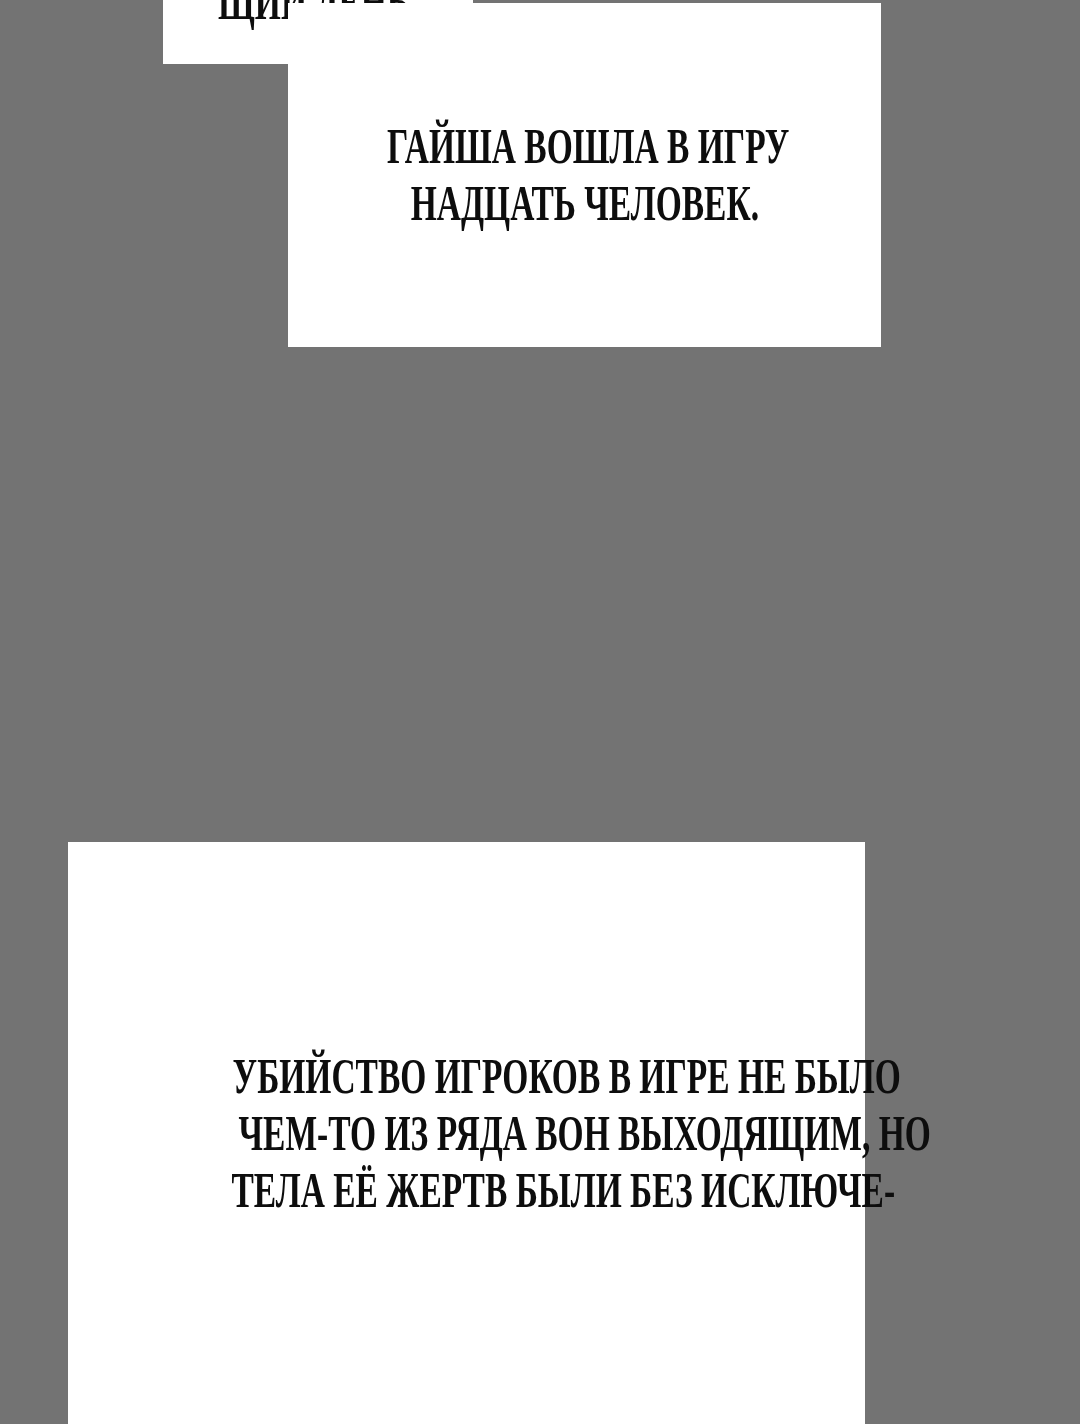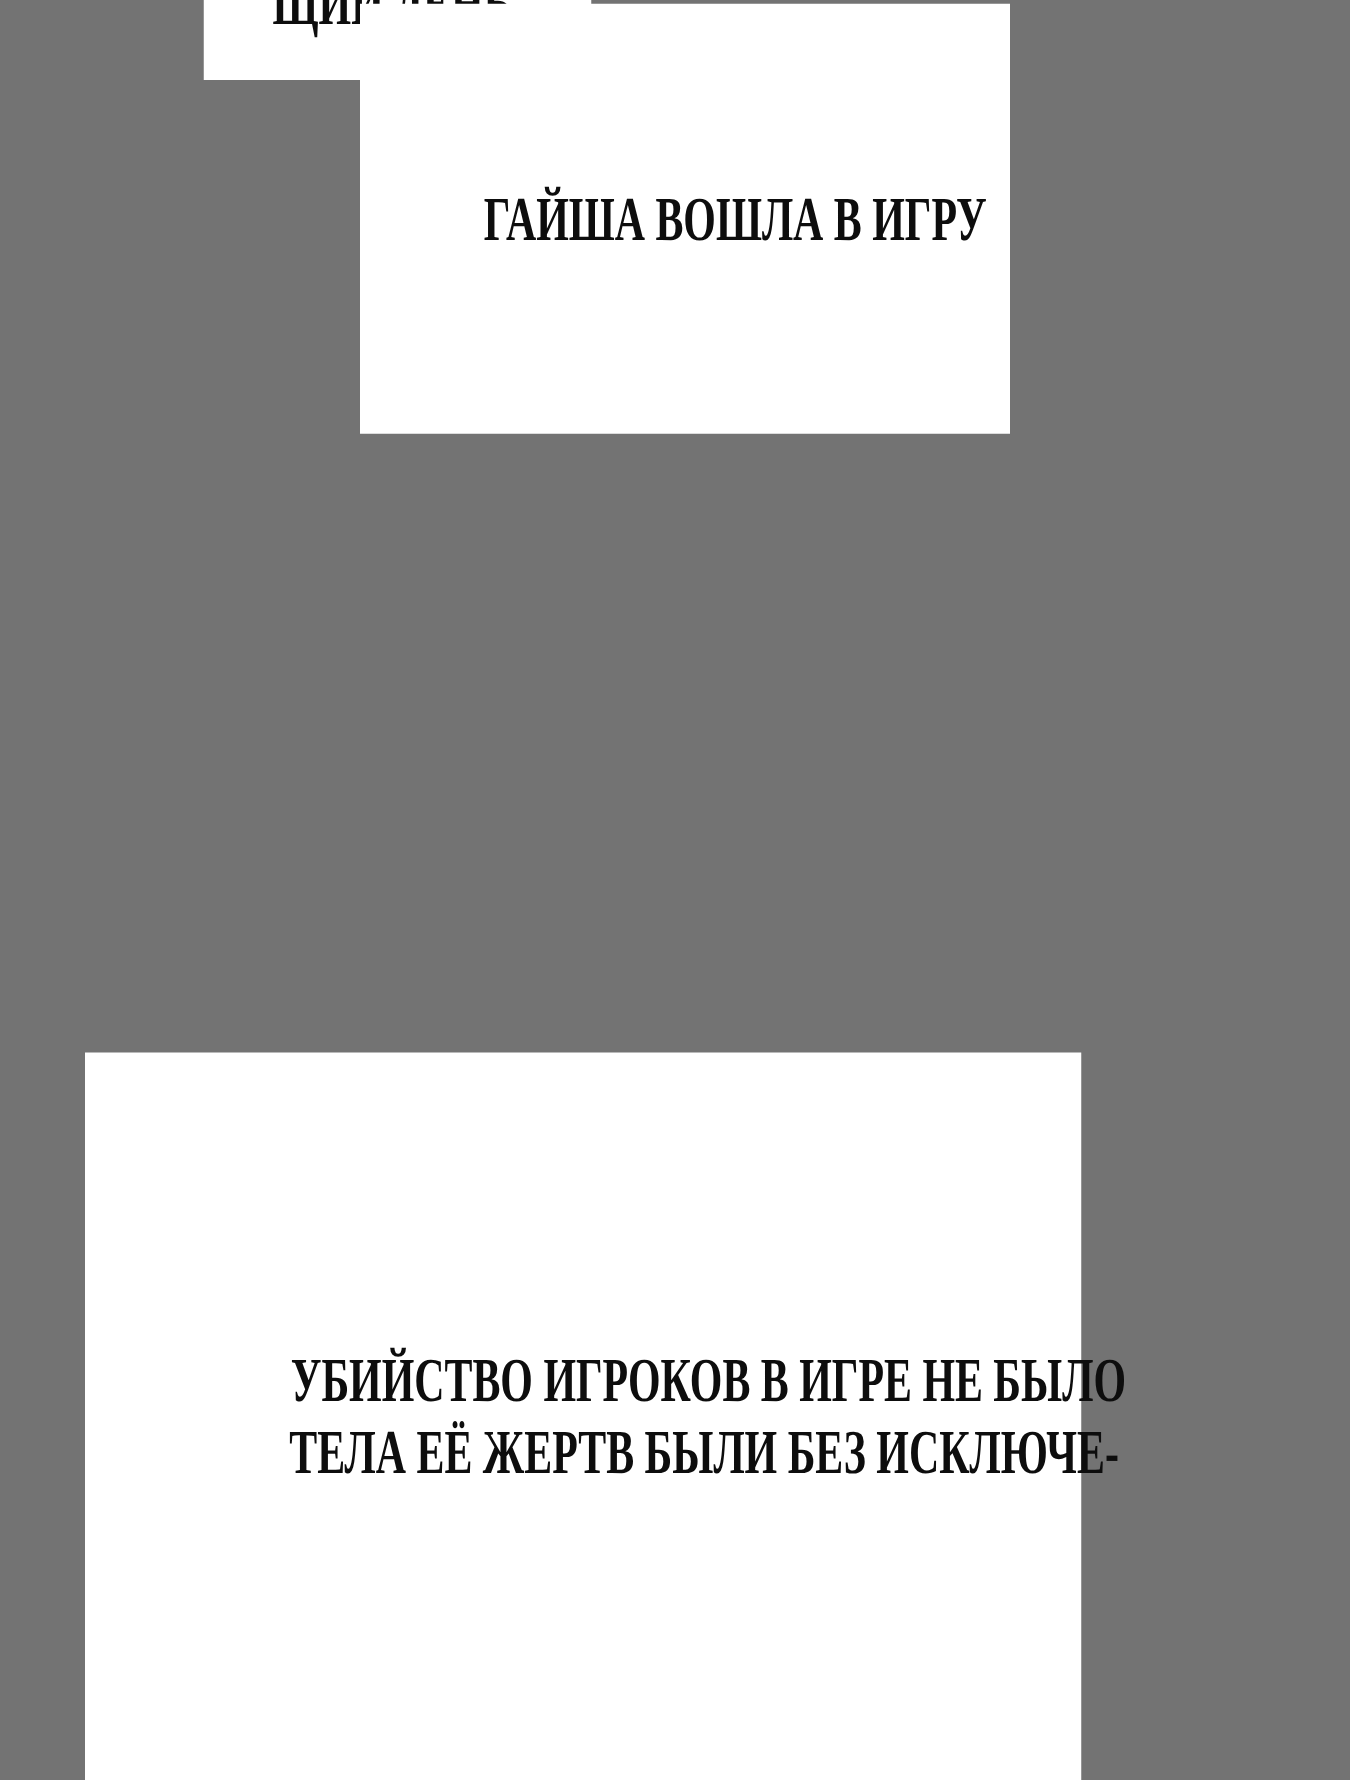--- a/index.html
+++ b/index.html
@@ -29,21 +29,21 @@
   .panel-top-partial .textblock {
     position: absolute;
     left: 0;
     right: 0;
     bottom: 33px;
   }
   
   .panel-top {
     left: 288px;
     top: 3px;
-    width: 520px;
+    width: 593px;
     height: 344px;
     display: flex;
     flex-direction: column;
     justify-content: center;
   }
   
   .panel-bottom {
     left: 68px;
     top: 842px;
     width: 797px;
@@ -76,24 +76,30 @@
       <div class="line">
         <span>ЩИЙ ДЕНЬ.</span>
       </div>
     </div>
   </div>
 
   <div class="panel panel-top">
     <div class="line">
       <span>ГАЙША ВОШЛА В ИГРУ</span>
     </div>
+    <div class="line">
+      <span>НАДЦАТЬ ЧЕЛОВЕК.</span>
+    </div>
   </div>
 
   <div class="panel panel-bottom">
     <div class="line">
       <span>УБИЙСТВО ИГРОКОВ В ИГРЕ НЕ БЫЛО</span>
+    </div>
+    <div class="line">
+      <span>ЧЕМ-ТО ИЗ РЯДА ВОН ВЫХОДЯЩИМ, НО</span>
     </div>
     <div class="line">
       <span>ТЕЛА ЕЁ ЖЕРТВ БЫЛИ БЕЗ ИСКЛЮЧЕ-</span>
     </div>
   </div>
 
 </div>
 
 </body></html>

